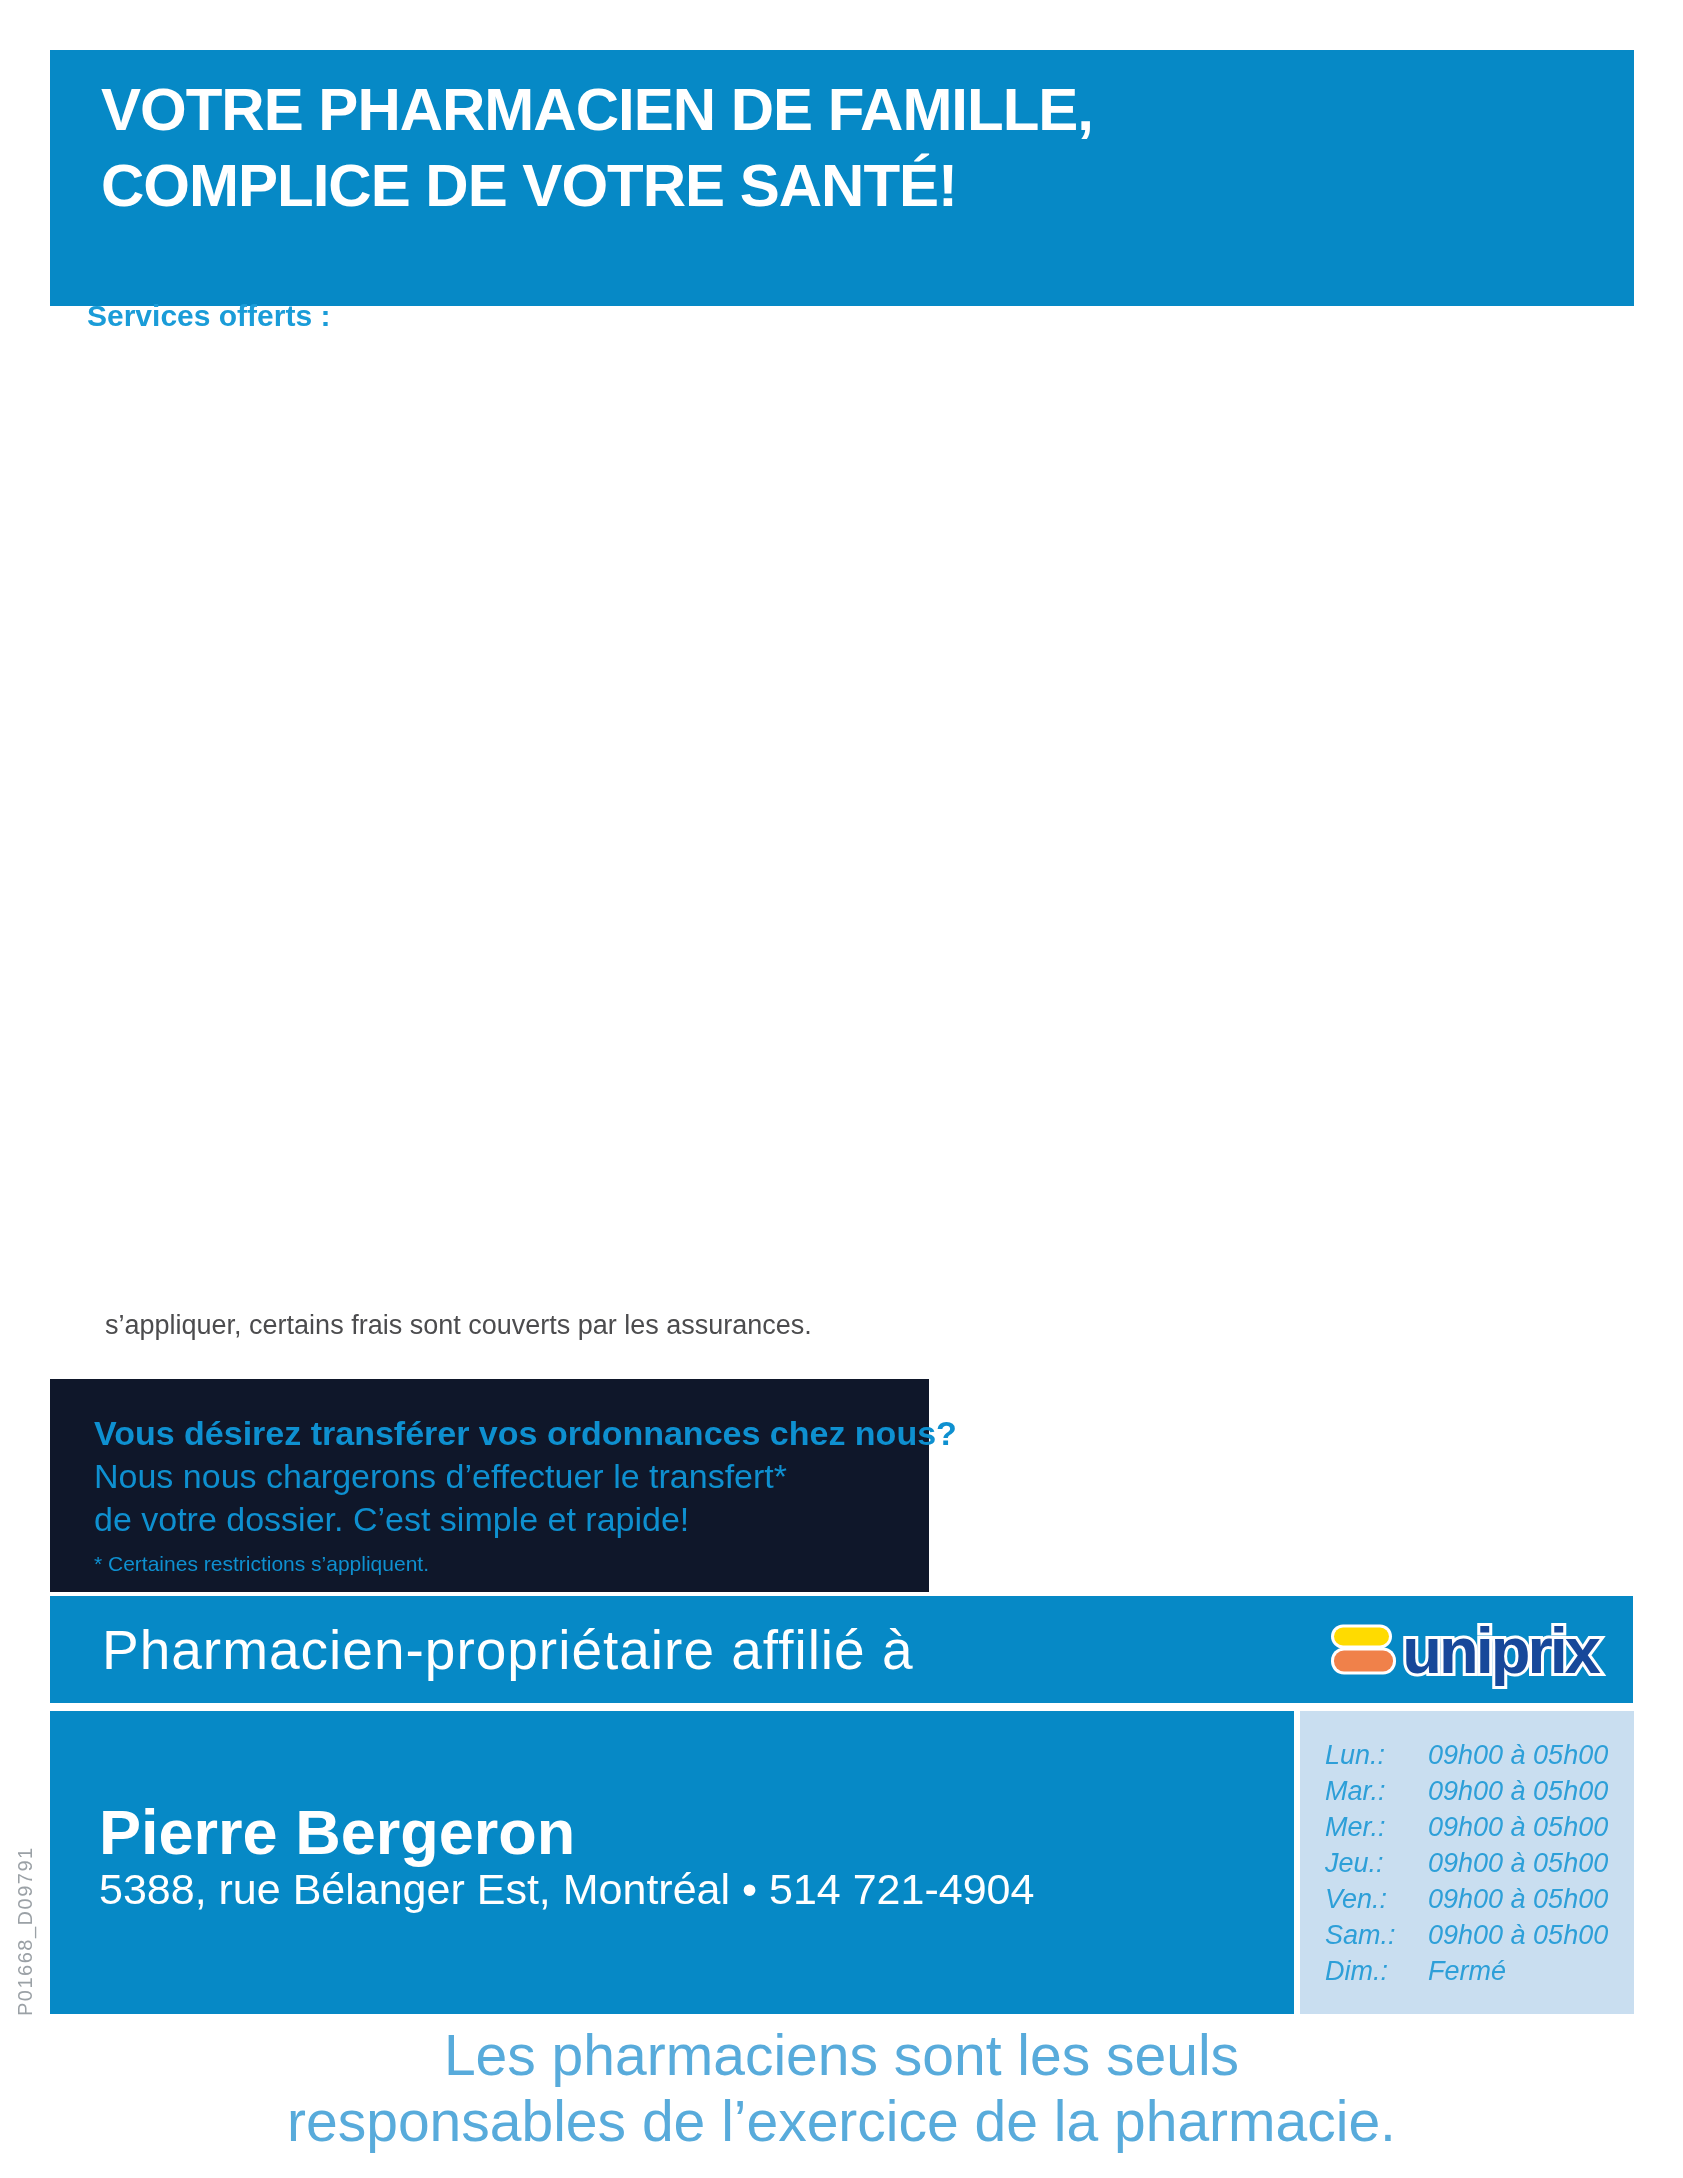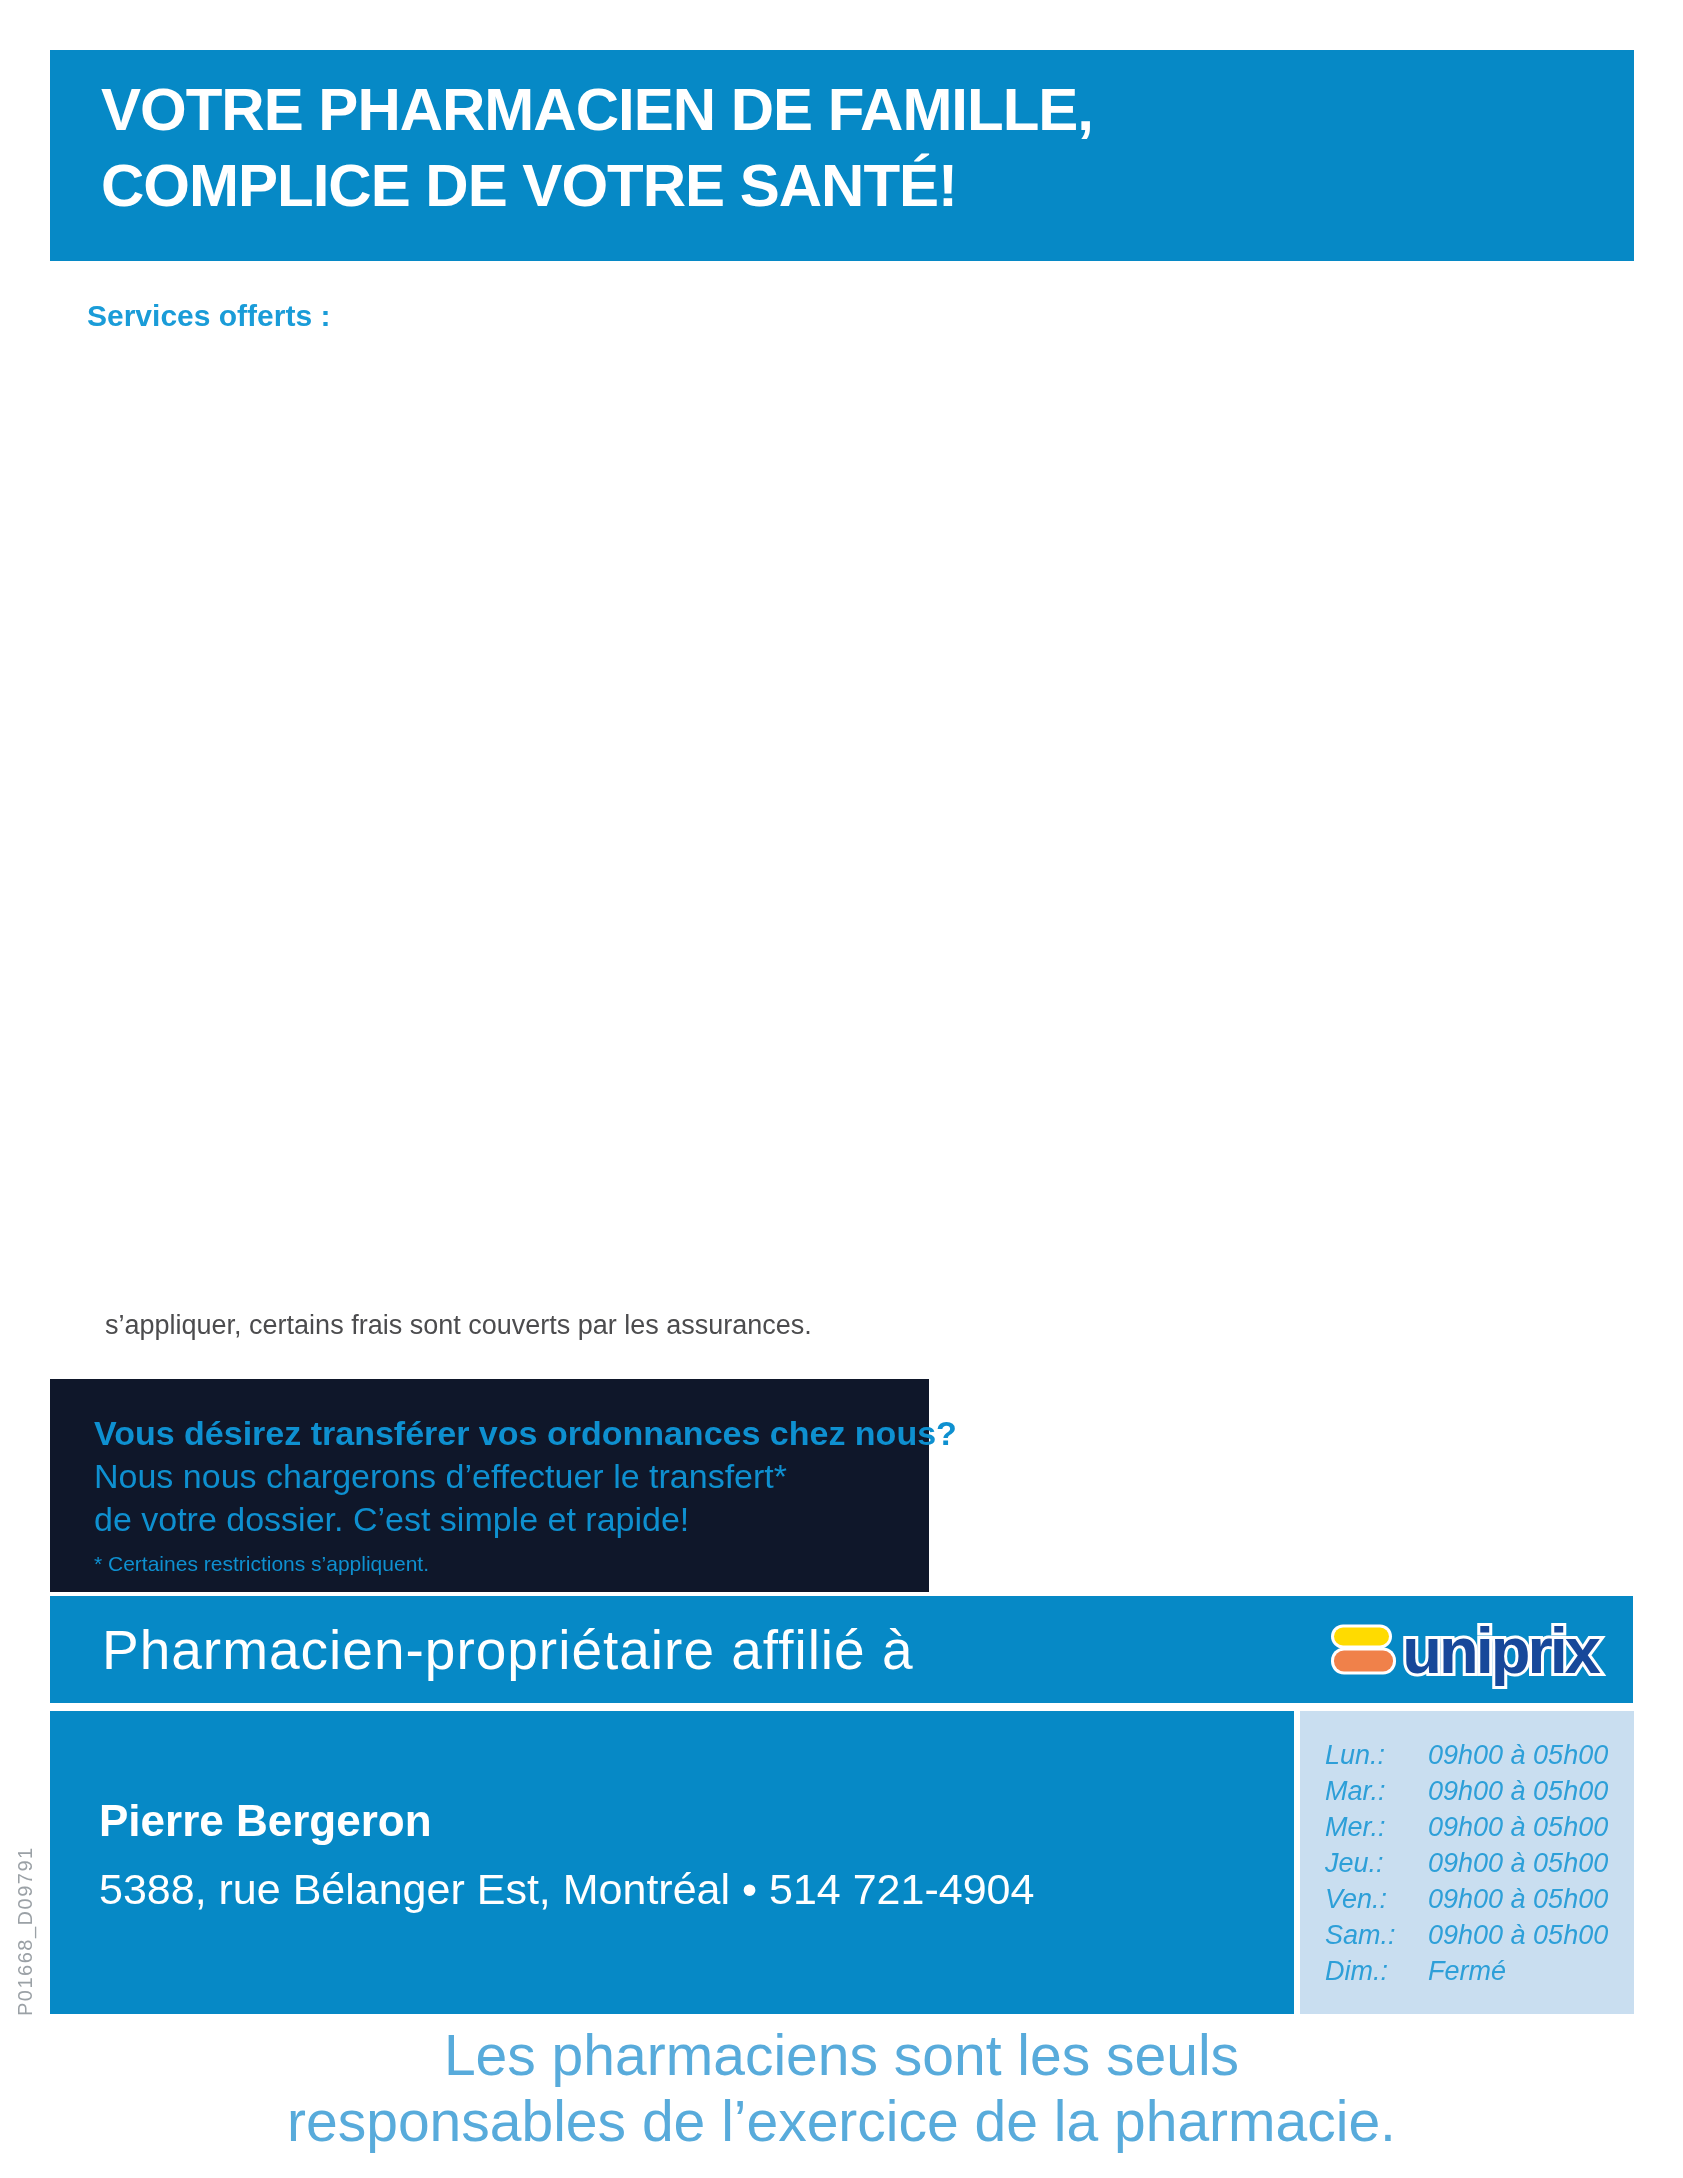--- a/index.html
+++ b/index.html
@@ -2,21 +2,21 @@
 <html><head>
 <meta charset="utf-8">
 <style>
   html,body{margin:0;padding:0;background:#ffffff;}
   .page{
     position:relative;width:1683px;height:2178px;background:#ffffff;
     overflow:hidden;font-family:"Liberation Sans",sans-serif;
   }
   
   .banner{
-    position:absolute;left:50px;top:50px;width:1584px;height:211px;
+    position:absolute;left:50px;top:50px;width:1584px;height:256px;
     background:#0689c6;box-sizing:border-box;padding:22px 0 0 51px;
   }
   .banner-line{
     color:#ffffff;font-weight:bold;font-size:60px;line-height:76px;
     letter-spacing:-1px;white-space:nowrap;
   }
   
   .services{
     position:absolute;left:87px;top:299px;font-size:30px;font-weight:bold;
     color:#1a9cd8;white-space:nowrap;
@@ -57,21 +57,21 @@
   .logo-text{
     font-size:65px;font-weight:bold;color:#17489a;letter-spacing:-3px;
     line-height:1;-webkit-text-stroke:6px #ffffff;paint-order:stroke fill;
   }
   
   .owner-panel{
     position:absolute;left:50px;top:1711px;width:1244px;height:303px;
     background:#0689c6;
   }
   .owner-name{
-    position:absolute;left:49px;top:85px;font-size:44px;font-weight:bold;
+    position:absolute;left:49px;top:85px;font-size:63px;font-weight:bold;
     color:#ffffff;white-space:nowrap;
   }
   .owner-address{
     position:absolute;left:49px;top:154px;font-size:43px;color:#ffffff;
     white-space:nowrap;
   }
   
   .hours-panel{
     position:absolute;left:1300px;top:1711px;width:334px;height:303px;
     background:#c9def0;box-sizing:border-box;padding:24px 0 0 25px;

